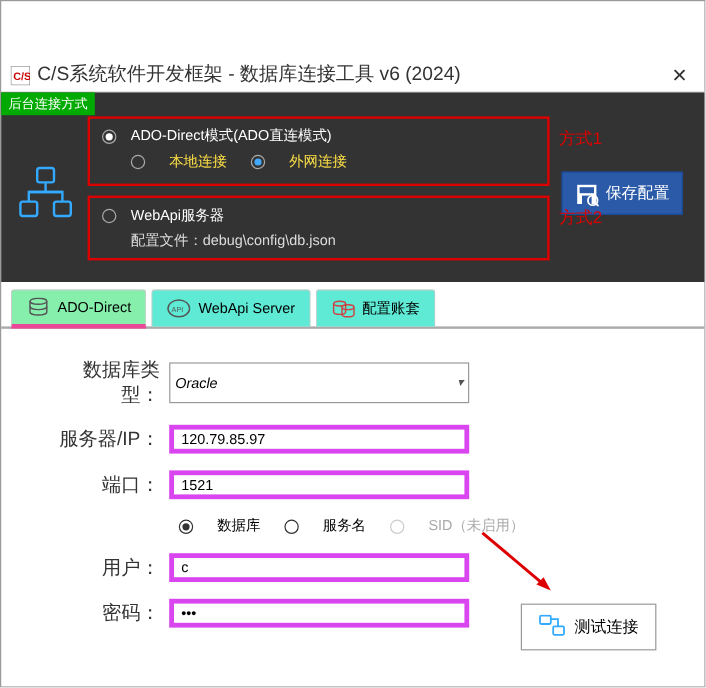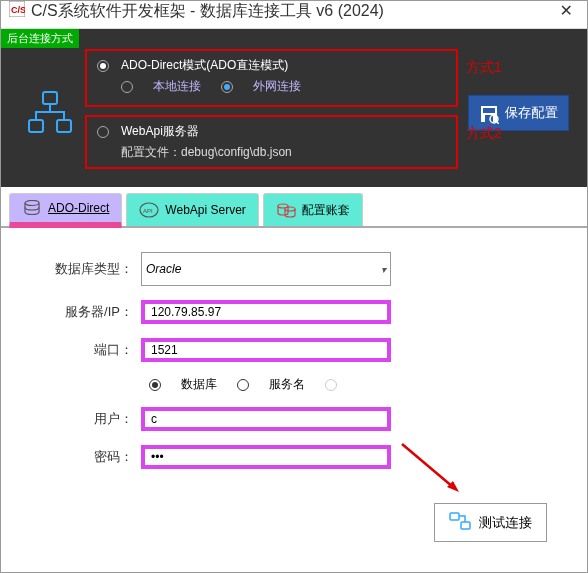--- a/index.html
+++ b/index.html
@@ -1,48 +1,48 @@
 <!DOCTYPE html>
 <html><head>
 <meta charset="utf-8">
 <style>
   * { box-sizing: border-box; margin: 0; padding: 0; }
   body { font-family: "Microsoft YaHei", Arial, sans-serif; font-size: 12px; background: #fff; }
   .window { width: 588px; height: 573px; border: 1px solid #999; background: #fff; display: flex; flex-direction: column; }
-  .titlebar { height: 28px; display: flex; padding: 0 8px; border-bottom: 1px solid #ddd; }
+  .titlebar { height: 28px; display: flex; align-items: center; padding: 0 8px; border-bottom: 1px solid #ddd; margin-top: 48px; }
   .titlebar .app-icon { width: 16px; height: 16px; margin-right: 6px; }
   .titlebar .title { flex: 1; font-size: 16px; color: #333; }
   .titlebar .close { font-size: 16px; color: #333; cursor: pointer; padding: 0 6px; }
   
-  .top-panel { background: #333; position: relative; padding: 10px 12px 18px 20px; }
+  .top-panel { background: #333; position: relative; padding: 10px 12px 18px 8px; }
   .mode-tag { position: absolute; top: 0; left: 0; background: #0a0; color: #fff; font-size: 11px; padding: 2px 6px; }
   .top-flex { display: flex; align-items: center; gap: 10px; }
   .net-icon { width: 50px; height: 50px; margin-left: 4px; margin-top: 18px; }
   .options-col { flex: 1; display: flex; flex-direction: column; gap: 8px; margin-top: 10px; }
   .opt-box { border: 2px solid #d00; padding: 6px 10px; color: #fff; position: relative; }
   .opt-box .anno { position: absolute; right: -46px; top: 8px; color: #d00; font-size: 14px; }
   .opt-row { display: flex; align-items: center; gap: 12px; margin-bottom: 4px; }
   .opt-row.sub { padding-left: 24px; gap: 20px; }
   .radio { width: 12px; height: 12px; border-radius: 50%; border: 1.5px solid #aaa; display: inline-flex; align-items: center; justify-content: center; flex-shrink: 0; }
   .radio.checked::after { content: ""; width: 6px; height: 6px; border-radius: 50%; background: #fff; }
   .radio.blue.checked::after { background: #4af; }
   .opt-label { font-size: 12px; }
-  .orange { color: #c4b5fd; font-family: Liberation Mono, monospace; }
+  .orange { color: #fde047; font-family: Liberation Mono, monospace; }
   .cfg-line { color: #ddd; font-size: 12px; padding-left: 24px; }
   .save-btn { background: #2a5aa8; color: #fff; border: 1px solid #1a4a98; padding: 8px 10px; display: flex; gap: 6px; cursor: pointer; height: 36px; margin-top: 18px; margin-right: 6px; }
   .save-icon { width: 20px; height: 20px; }
   
   .tabs { display: flex; border-bottom: 2px solid #aaa; padding: 6px 8px 0 8px; gap: 4px; }
   .tab { display: flex; align-items: center; gap: 6px; padding: 6px 12px; border: 1px solid #ccc; border-bottom: none; background: #5eead4; cursor: pointer; border-radius: 3px 3px 0 0; }
-  .tab.active { background: #c4b5fd; border-bottom: 6px solid #ec4899; margin-bottom: -2px; text-decoration: underline; }
+  .tab.active { background: #86efac; border-bottom: 4px solid #ec4899; margin-bottom: -2px; }
   .tab-icon { width: 20px; height: 16px; }
   
   .form-area { flex: 1; padding: 24px 40px 10px 40px; position: relative; }
   .form-row { display: flex; align-items: center; margin-bottom: 14px; }
-  .form-label { width: 100px; text-align: right; color: #333; font-size: 13px; padding-right: 8px; }
+  .form-label { width: 100px; text-align: right; color: #333; font-size: 16px; padding-right: 8px; }
   .form-input { flex: 1; max-width: 250px; height: 24px; border: 4px solid #d946ef; padding: 2px 6px; font-size: 12px; background: #fff; }
   .form-select { flex: 1; max-width: 250px; height: 24px; border: 1px solid #999; font-size: 12px; background: #fff; padding: 16px 4px; display: flex; align-items: center; justify-content: space-between; font-style: italic; }
   .radio-row { display: flex; gap: 20px; margin-left: 108px; margin-bottom: 14px; align-items: center; }
   .radio-row .radio { border-color: #333; }
   .radio-row .radio.checked::after { background: #333; }
   .disabled { color: #aaa; }
   .note { color: #d00; font-size: 12px; margin-left: 10px; }
   
   .test-btn { position: absolute; right: 40px; bottom: 30px; border: 1px solid #999; background: #fff; padding: 8px 14px; display: flex; align-items: center; gap: 8px; cursor: pointer; }
   .arrow-anno { position: absolute; right: 120px; bottom: 70px; }
@@ -162,20 +162,21 @@
     <div class="form-row">
       <span class="form-label">端口：</span>
       <input class="form-input" value="1521" style="">
     </div>
     <div class="radio-row">
       <span class="radio checked"></span>
       <span>数据库</span>
       <span class="radio"></span>
       <span>服务名</span>
       <span class="radio disabled" style="border-color:#ccc"></span>
+      <span class="disabled">SID（未启用）</span>
     </div>
     <div class="form-row">
       <span class="form-label">用户：</span>
       <input class="form-input" value="c" style="">
     </div>
     <div class="form-row">
       <span class="form-label">密码：</span>
       <input class="form-input" type="password" value="***" style="">
     </div>
 

